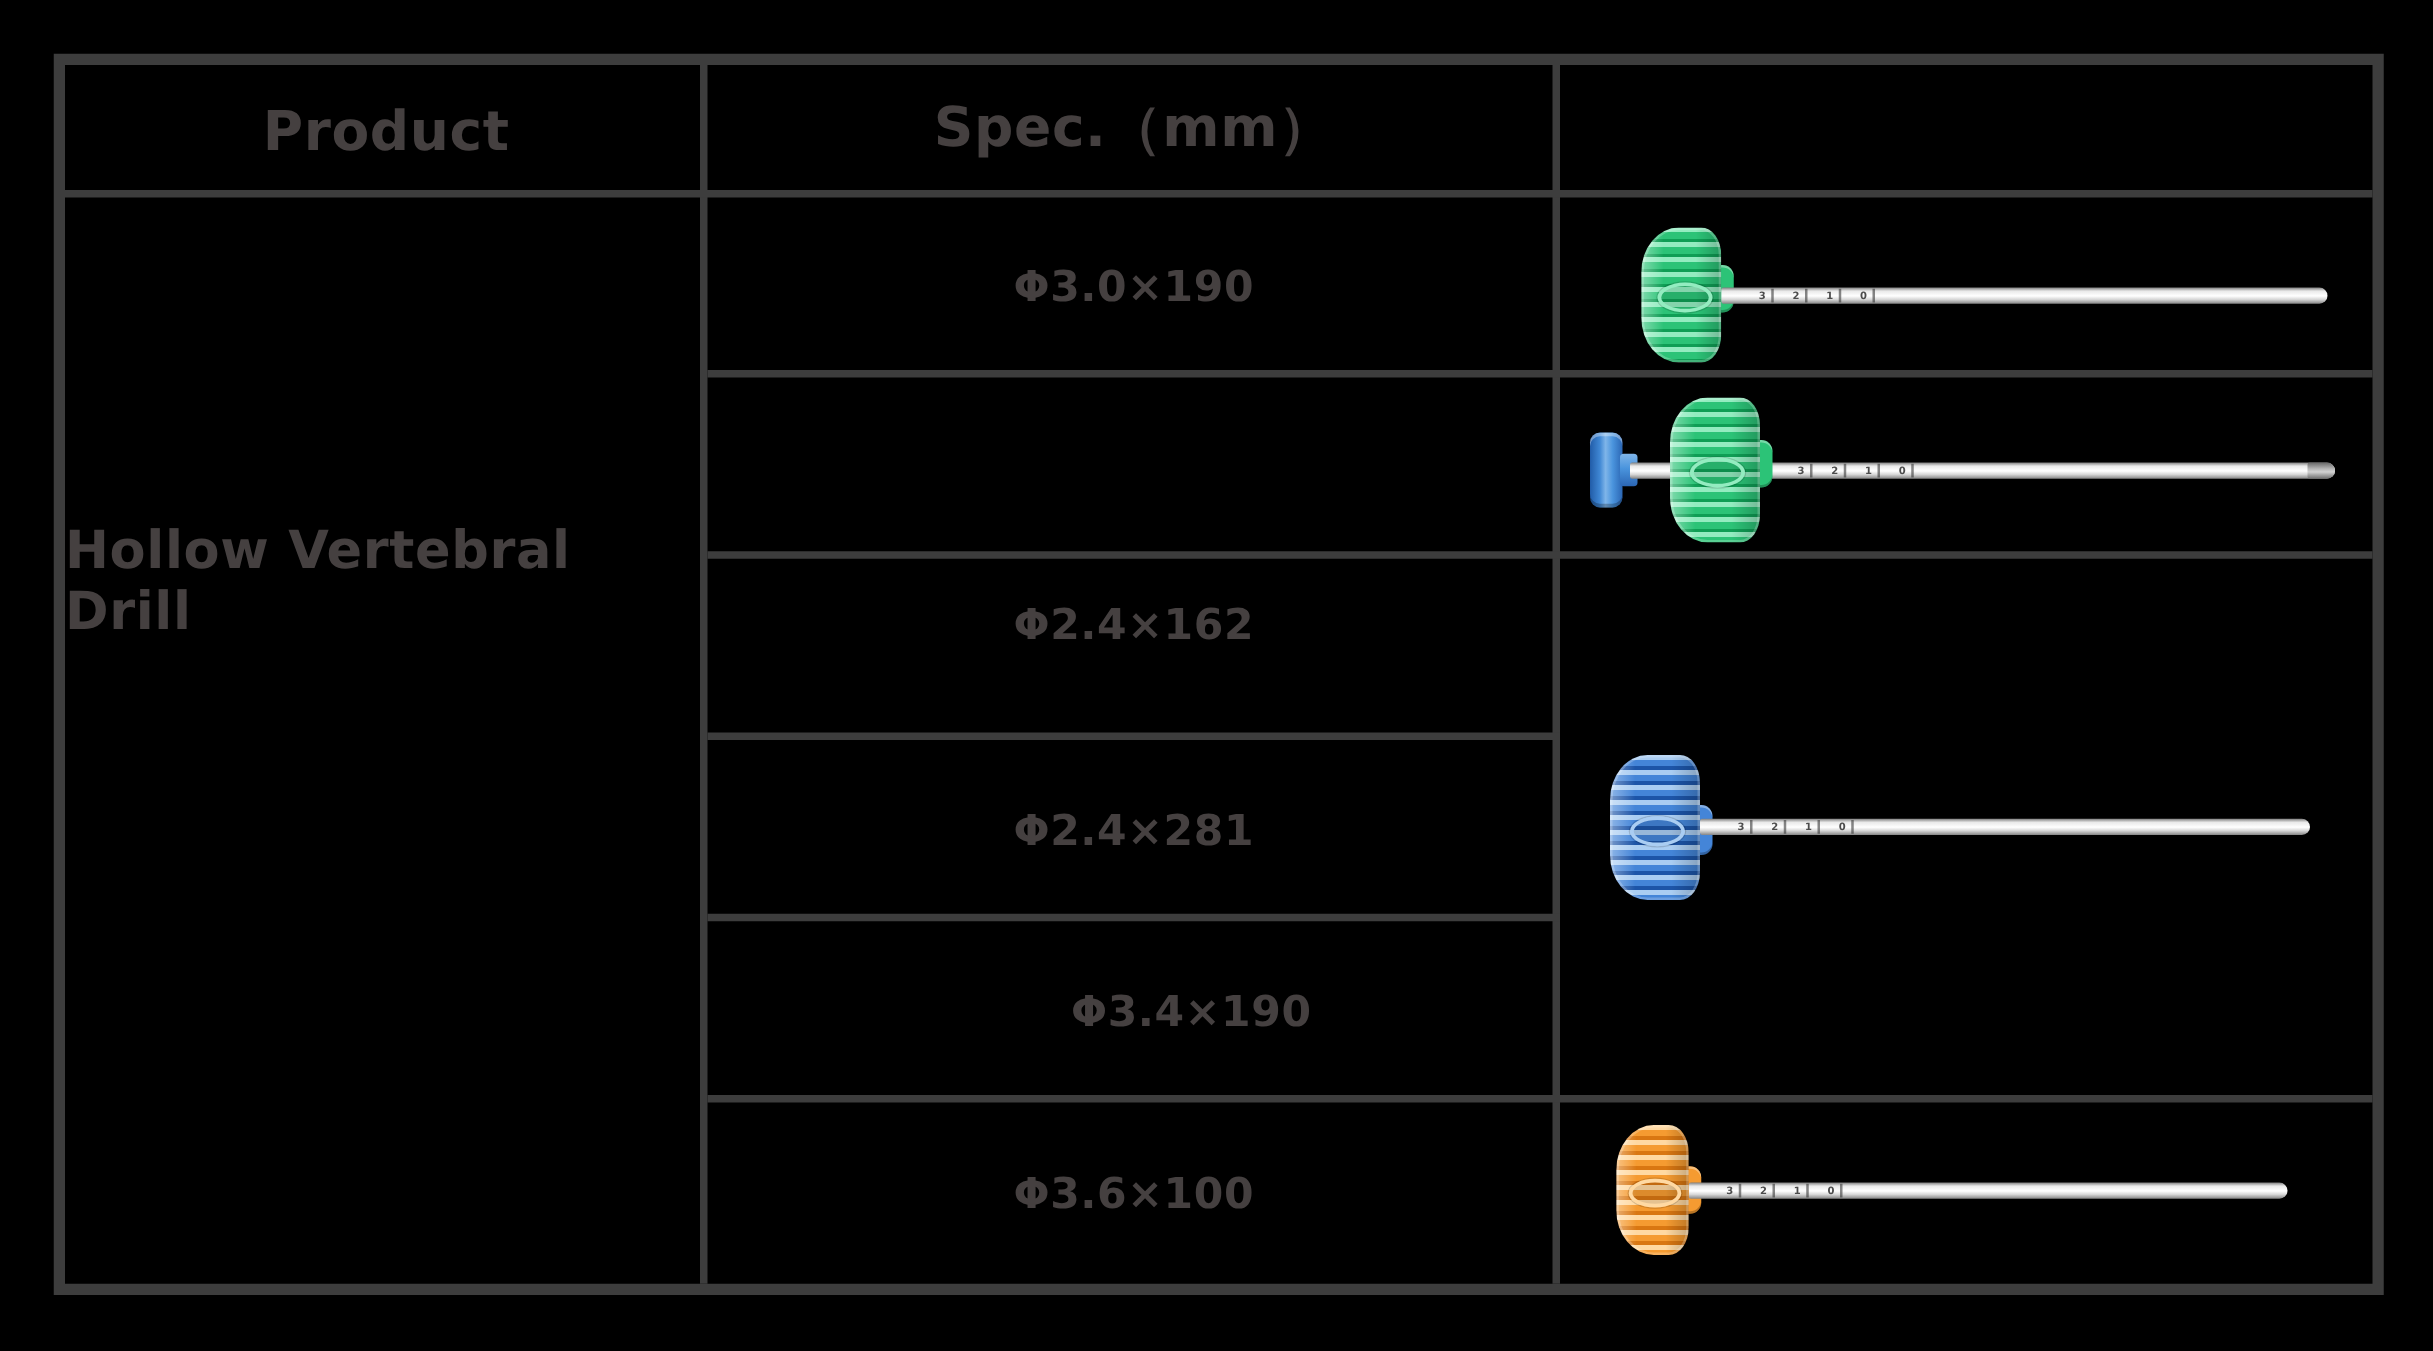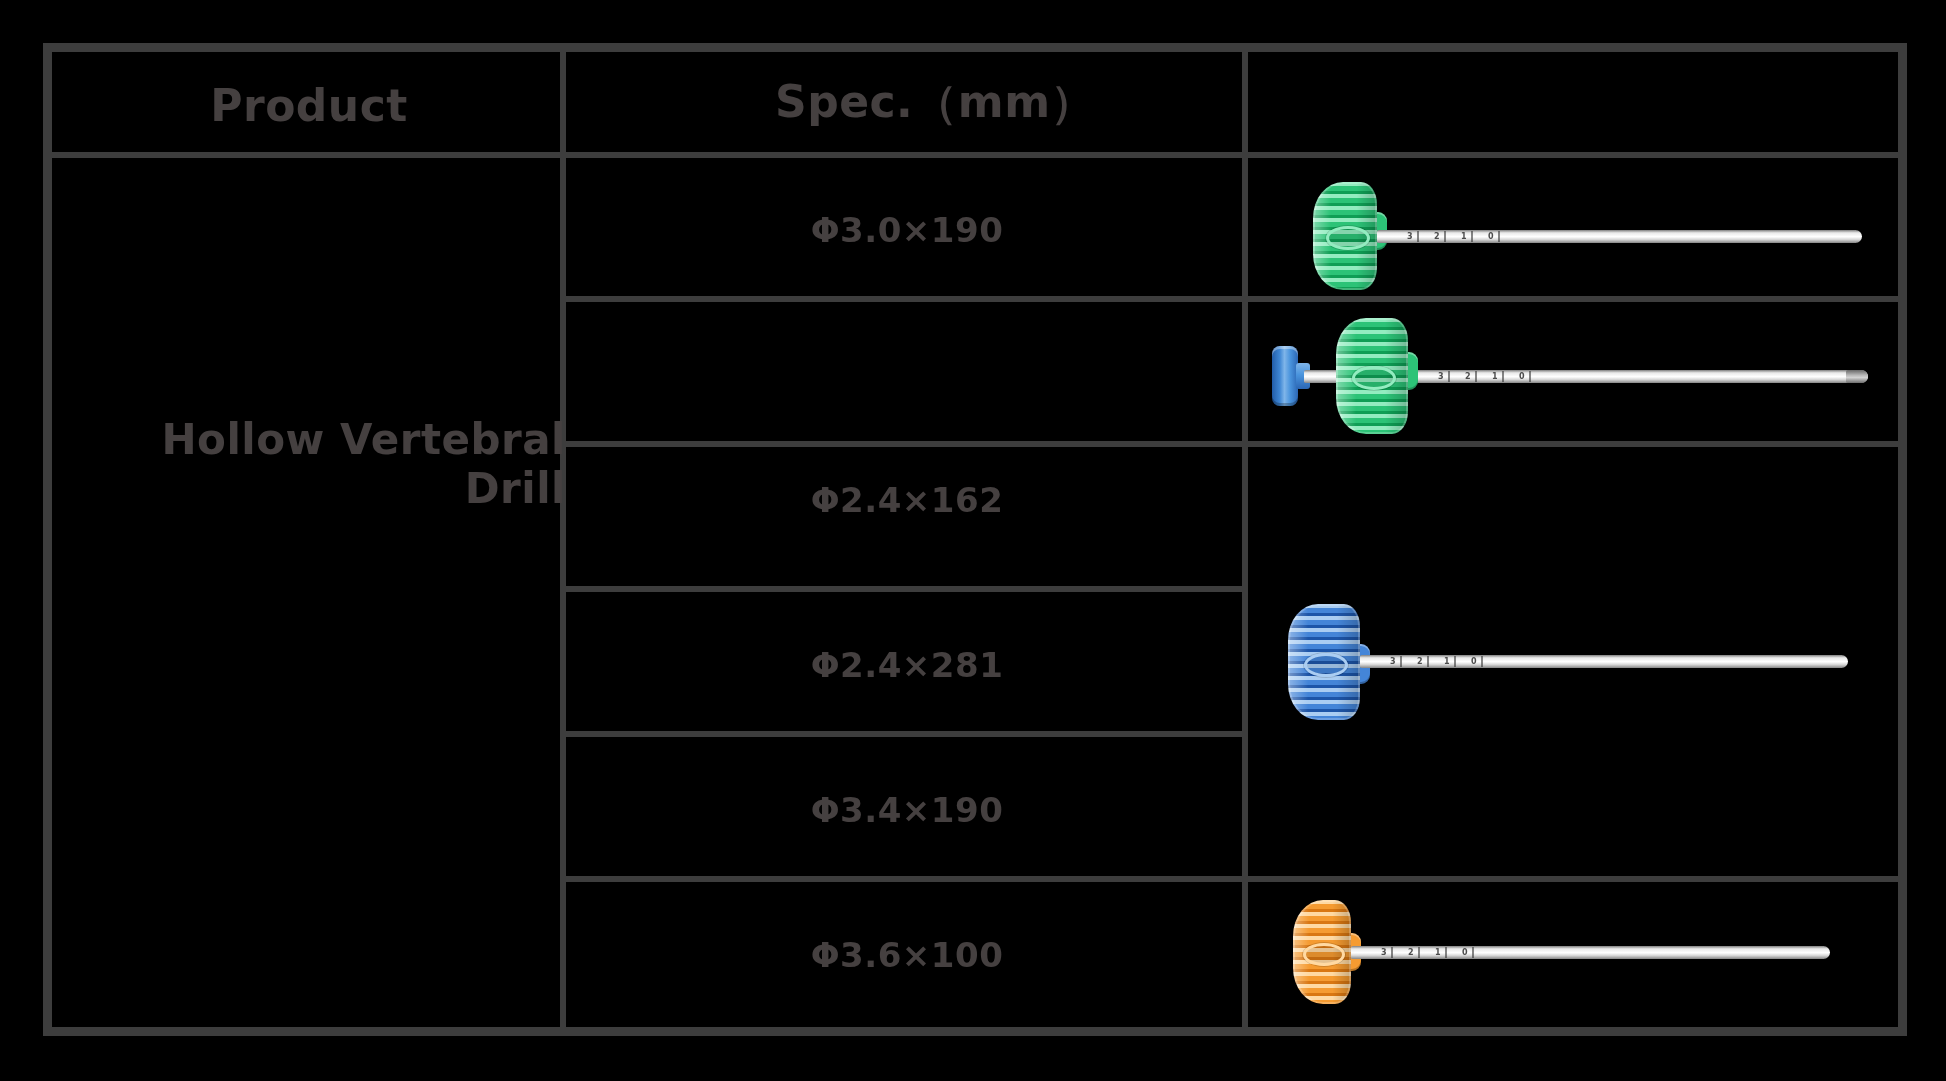--- a/index.html
+++ b/index.html
@@ -6,21 +6,21 @@
   .stage{
     position:relative;width:1946px;height:1081px;background:#000;overflow:hidden;
     font-family:"DejaVu Sans","Liberation Sans",sans-serif;
   }
   
   .frame{position:absolute;left:43px;top:43px;width:1846px;height:975px;border:9px solid #3d3d3d;}
   .gl{position:absolute;background:#3d3d3d;}
   
   .cell{
     position:absolute;display:flex;align-items:center;justify-content:center;
-    color:#454040;font-weight:bold;letter-spacing:0.5px;text-align:right;
+    color:#454040;font-weight:bold;letter-spacing:0.5px;text-align:left;
   }
   .hdr{font-size:44px;}
   .spec{font-size:34px;}
   .prod{font-size:42px;}
   
   .drill-part{position:absolute;}
   .handle{
     border-radius:30px 16px 16px 30px / 36px 22px 22px 36px;
     background-image:
       linear-gradient(90deg, rgba(255,255,255,.40) 0%, rgba(255,255,255,0) 28%, rgba(0,0,0,0) 68%, rgba(0,0,0,.22) 100%),
@@ -72,28 +72,28 @@
   <div class="gl" style="left:560px;top:52px;width:6px;height:975px;"></div>
   <div class="gl" style="left:1242px;top:52px;width:6px;height:975px;"></div>
   <div class="gl" style="left:52px;top:152px;width:1846px;height:6px;"></div>
   <div class="gl" style="left:566px;top:296px;width:1332px;height:6px;"></div>
   <div class="gl" style="left:566px;top:441px;width:1332px;height:6px;"></div>
   <div class="gl" style="left:566px;top:586px;width:682px;height:6px;"></div>
   <div class="gl" style="left:566px;top:731px;width:682px;height:6px;"></div>
   <div class="gl" style="left:566px;top:876px;width:1332px;height:6px;"></div>
 
   <div class="cell hdr" style="left:52px;top:52px;width:514px;height:106px;">Product</div>
-  <div class="cell hdr" style="left:566px;top:52px;width:682px;height:100px;margin-left:28px;">Spec.（mm）</div>
+  <div class="cell hdr" style="left:566px;top:52px;width:682px;height:100px;">Spec.（mm）</div>
 
   <div class="cell prod" style="left:52px;top:158px;width:514px;height:611px;">Hollow Vertebral Drill</div>
 
   <div class="cell spec" style="left:566px;top:158px;width:682px;height:144px;">Φ3.0×190</div>
   <div class="cell spec" style="left:566px;top:447px;width:682px;height:106px;border-radius:18px;">Φ2.4×162</div>
   <div class="cell spec" style="left:566px;top:592px;width:682px;height:145px;">Φ2.4×281</div>
-  <div class="cell spec" style="left:566px;top:737px;width:682px;height:145px;">Φ3.4×190</div>
+  <div class="cell spec" style="left:566px;top:737px;width:682px;height:145px;padding-left:46px;">Φ3.4×190</div>
   <div class="cell spec" style="left:566px;top:882px;width:682px;height:145px;">Φ3.6×100</div>
 
   <div style="position:absolute;left:1248px;top:158px;width:650px;height:144px;">
     <div class="drill-part green" style="left:0;top:0;width:650px;height:144px;">
       <div class="drill-part hub green" style="left:121px;top:54px;width:18px;height:38px;"></div>
       <div class="drill-part shaft" style="left:129px;top:72px;width:485px;">
         <span class="scale">
             <span class="tickdigit" style="left: 30px;">3</span>
             <span class="tickline" style="left: 40px;"></span>
             <span class="tickdigit" style="left: 57px;">2</span>

